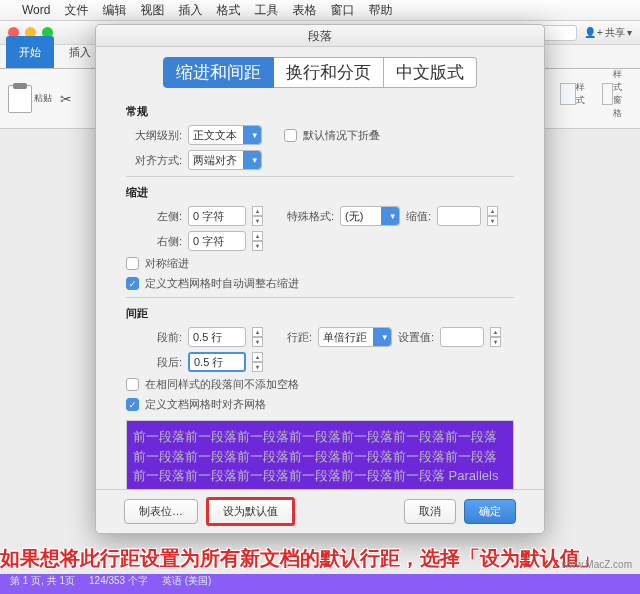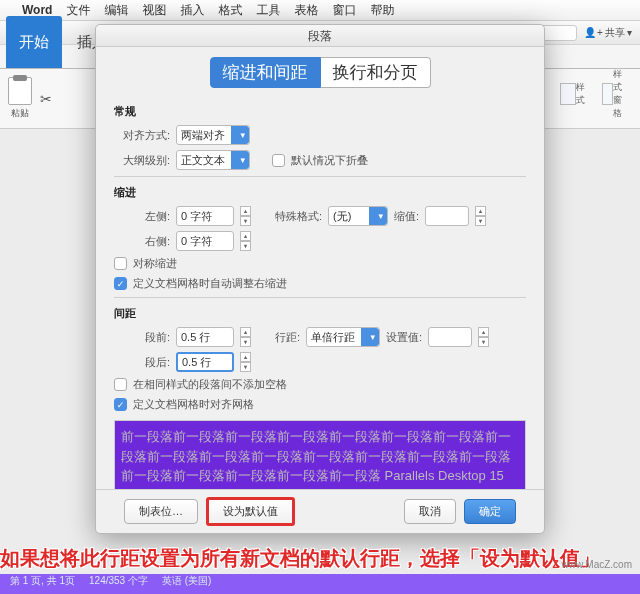--- a/index.html
+++ b/index.html
@@ -1,45 +1,45 @@
 <!DOCTYPE html>
 <html><head>
 <meta charset="utf-8">
 <style>
 *{box-sizing:border-box;margin:0;padding:0;font-family:-apple-system,"PingFang SC","Helvetica Neue",sans-serif}
 body{width:640px;height:594px;background:#ececec;overflow:hidden;position:relative}
 .menubar{height:21px;background:linear-gradient(#fdfdfd,#f1f1f1);border-bottom:1px solid #d0d0d0;display:flex;align-items:center;font-size:12px;padding:0 8px;gap:14px}
 .apple{font-size:13px}
 .menubar span{color:#333}
-.menubar .app{font-weight:700}
+.menubar .app{font-weight:400}
 .titlebar{height:24px;background:linear-gradient(#fafafa,#e8e8e8);display:flex;align-items:center;padding:0 8px;font-size:11px;color:#555;border-bottom:1px solid #d5d5d5}
 .traffic{display:flex;gap:6px;margin-right:10px}
 .traffic b{width:11px;height:11px;border-radius:50%;display:block}
 .tr{background:#ff5f56}.ty{background:#ffbd2e}.tg{background:#27c93f}
 .doctitle{flex:1;text-align:center;color:#666}
 .search{width:130px;height:16px;background:#fff;border:1px solid #ccc;border-radius:3px;font-size:10px;padding:0 4px;color:#aaa;display:flex;align-items:center}
 .share{margin-left:8px;color:#555;font-size:10px;display:flex;align-items:center;gap:2px}
 .ribbon-tabs{height:24px;background:#f5f5f5;display:flex;align-items:flex-end;padding:0 6px;gap:2px;border-bottom:1px solid #bbb}
-.rtab{padding:16px 12px;font-size:15px;color:#444;border:1px solid transparent;border-bottom:none;border-radius:3px 3px 0 0}
+.rtab{padding:8px 12px;font-size:11px;color:#444;border:1px solid transparent;border-bottom:none;border-radius:3px 3px 0 0}
 .rtab.active{background:#2b7cd3;color:#fff}
 .ribbon{height:60px;background:#f7f7f7;border-bottom:1px solid #ccc;display:flex;align-items:center;padding:0 8px;gap:8px}
 .ricon{width:24px;height:28px;background:#fff;border:1px solid #aaa;border-radius:2px;position:relative}
 .ricon.paste:before{content:"";position:absolute;top:-3px;left:4px;width:14px;height:6px;background:#888;border-radius:2px}
 .scissors{font-size:14px;color:#555}
 .rlabel{font-size:9px;color:#555;text-align:center}
-.rgroup{display:flex;flex-direction:column;align-items:center;gap:2px}
+.rgroup{display:flex;flex-direction:row;align-items:center;gap:2px}
 .dialog{position:absolute;top:24px;left:95px;width:450px;height:510px;background:#f0f0f0;border:1px solid #b8b8b8;border-radius:5px;box-shadow:0 6px 28px rgba(0,0,0,0.35);display:flex;flex-direction:column}
 .dhdr{height:22px;background:linear-gradient(#f6f6f6,#e6e6e6);border-bottom:1px solid #ccc;text-align:center;font-size:12px;line-height:22px;color:#444;border-radius:5px 5px 0 0}
 .dtabs{display:flex;justify-content:center;margin:10px 0 8px}
 .segbtn{padding:3px 12px;font-size:17px;border:1px solid #b0b0b0;background:#fff;color:#333}
 .segbtn:first-child{border-radius:4px 0 0 4px}
 .segbtn:last-child{border-radius:0 4px 4px 0}
 .segbtn:not(:first-child){border-left:none}
 .segbtn.active{background:#3b82d6;color:#fff;border-color:#3b82d6}
-.dbody{flex:1;padding:0 18px;overflow:auto;font-size:11px;color:#333}
+.dbody{flex:1;padding:0 30px;overflow:auto;font-size:11px;color:#333}
 .sect{font-weight:600;margin:8px 0 6px;color:#222}
 .divline{height:1px;background:#d0d0d0;margin:6px 0 8px}
 .row{display:flex;align-items:center;margin:5px 0;gap:6px}
 .lbl{width:56px;text-align:right;color:#555}
 .lbl2{color:#555}
 .sel{height:20px;background:#fff;border:1px solid #bbb;border-radius:3px;padding:0 4px;font-size:11px;display:flex;align-items:center;min-width:74px;position:relative}
 .sel:after{content:"";position:absolute;right:0;top:0;width:18px;height:100%;background:#4a90e2;border-radius:0 3px 3px 0}
 .sel:before{content:"▾";position:absolute;right:4px;color:#fff;z-index:1;font-size:9px}
 .inp{height:20px;width:58px;background:#fff;border:1px solid #bbb;border-radius:3px;padding:0 4px;font-size:11px;display:flex;align-items:center}
 .inp.hi{border:2px solid #4a90e2}
@@ -112,38 +112,39 @@
       <span>样式
 窗格</span>
     </div>
 </div>
 
 <div class="dialog">
   <div class="dhdr">段落</div>
   <div class="dtabs">
     <div class="segbtn active">缩进和间距</div>
     <div class="segbtn">换行和分页</div>
+    <div class="segbtn">中文版式</div>
   </div>
   <div class="dbody">
 
     <div class="sect">常规</div>
+    <div class="row">
+      <span class="lbl">大纲级别:</span>
+      <div class="sel">
+          <span>正文文本</span>
+        </div>
+      <span style="width:10px"></span>
+      <span class="cb"></span>
+      <span class="lbl2">默认情况下折叠</span>
+    </div>
     <div class="row">
       <span class="lbl">对齐方式:</span>
       <div class="sel">
           <span>两端对齐</span>
         </div>
-    </div>
-    <div class="row">
-      <span class="lbl">大纲级别:</span>
-      <div class="sel">
-          <span>正文文本</span>
-        </div>
-      <span style="width:10px"></span>
-      <span class="cb"></span>
-      <span class="lbl2">默认情况下折叠</span>
     </div>
 
     <div class="divline"></div>
     <div class="sect">缩进</div>
     <div class="row">
       <span class="lbl">左侧:</span>
       <div class="inp">
           <span>0 字符</span>
         </div>
       <div class="stepper">

